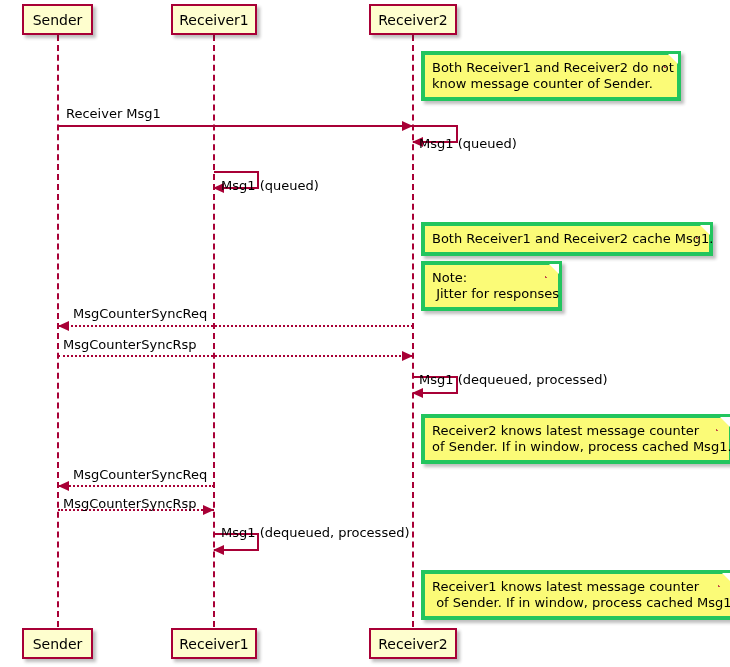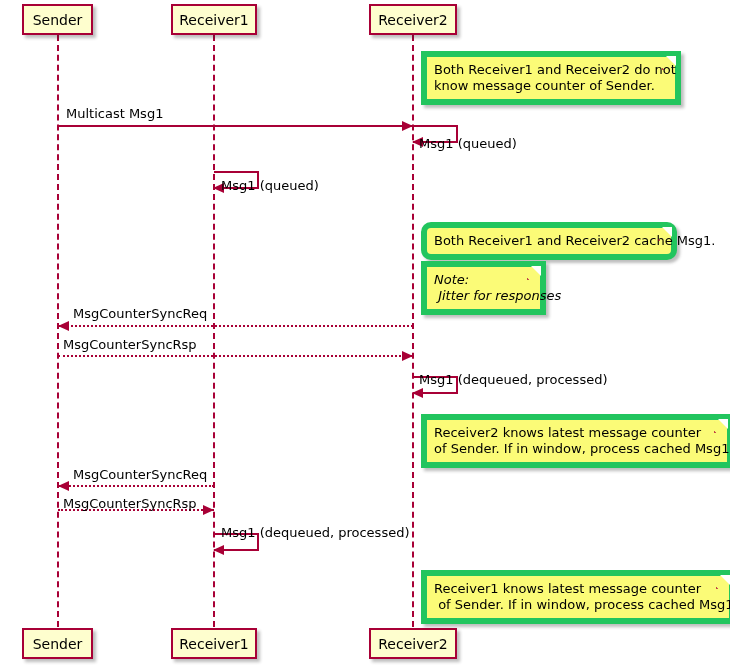--- a/index.html
+++ b/index.html
@@ -87,21 +87,21 @@
     border: 2px solid #A80036;
     border-left: none;
     height: 18px;
   }
 
   
   .note {
     position: absolute;
     box-sizing: border-box;
     background: #FBFB77;
-    border: 6px solid #22c55e;
+    border: 4px solid #22c55e;
     box-shadow: 3px 3px 3px rgba(40,40,40,0.30);
     color: #000000;
     font-size: 13px;
     line-height: 16px;
     padding: 5px 16px 5px 7px;
     white-space: pre;
   }
   .note .fold {
     position: absolute;
     right: -1px;
@@ -137,21 +137,21 @@
 
   <div class="layer" id="lifelines-layer">
       <div class="lifeline" style="left: 41px; top: 35px; height: 592px;"></div>
       <div class="lifeline" style="left: 197px; top: 35px; height: 592px;"></div>
       <div class="lifeline" style="left: 396px; top: 35px; height: 592px;"></div>
     </div>
 
   <div class="layer" id="messages-layer">
       <div class="msg-line" style="left: 42px; top: 125px; width: 355px;"></div>
       <div class="arrow-head right" style="left: 386px; top: 121px;"></div>
-      <div class="msg-label" style="left: 50px; top: 107px;">Multicast Msg1</div>
+      <div class="msg-label" style="left: 50px; top: 107px;">Receiver Msg1</div>
       <div class="self-msg" style="left: 397px; top: 125px; width: 45px;"></div>
       <div class="arrow-head left" style="left: 396px; top: 137px;"></div>
       <div class="msg-label" style="left: 403px; top: 137px;">Msg1 (queued)</div>
       <div class="self-msg" style="left: 198px; top: 171px; width: 45px;"></div>
       <div class="arrow-head left" style="left: 197px; top: 183px;"></div>
       <div class="msg-label" style="left: 205px; top: 179px;">Msg1 (queued)</div>
       <div class="msg-line dotted" style="left: 42px; top: 325px; width: 355px;"></div>
       <div class="arrow-head left" style="left: 42px; top: 321px;"></div>
       <div class="msg-label" style="left: 57px; top: 307px;">MsgCounterSyncReq</div>
       <div class="msg-line dotted" style="left: 42px; top: 355px; width: 355px;"></div>
@@ -191,22 +191,22 @@
         <span>Receiver1</span>
       </div>
       <div class="participant" style="left: 353px; top: 628px; width: 88px; height: 31px;">
         <span>Receiver2</span>
       </div>
     </div>
 
   <div class="layer" id="notes-layer">
       <div class="note" style="left: 405px; top: 51px; width: 260px; min-height: 42px;"><span>Both Receiver1 and Receiver2 do not
 know message counter of Sender.</span><span class="fold"></span><span class="fold-edge"></span></div>
-      <div class="note" style="left: 405px; top: 222px; width: 256px; min-height: 25px; border-radius: 10px;"><span>Both Receiver1 and Receiver2 cache Msg1.</span><span class="fold"></span><span class="fold-edge"></span></div>
-      <div class="note" style="left: 405px; top: 261px; width: 125px; min-height: 42px; font-style: italic;"><span>Note:
+      <div class="note" style="left: 405px; top: 222px; width: 292px; min-height: 25px;"><span>Both Receiver1 and Receiver2 cache Msg1.</span><span class="fold"></span><span class="fold-edge"></span></div>
+      <div class="note" style="left: 405px; top: 261px; width: 141px; min-height: 42px;"><span>Note:
  Jitter for responses</span><span class="fold"></span><span class="fold-edge"></span></div>
       <div class="note" style="left: 405px; top: 414px; width: 312px; min-height: 42px;"><span>Receiver2 knows latest message counter
 of Sender. If in window, process cached Msg1.</span><span class="fold"></span><span class="fold-edge"></span></div>
       <div class="note" style="left: 405px; top: 570px; width: 314px; min-height: 42px;"><span>Receiver1 knows latest message counter
  of Sender. If in window, process cached Msg1.</span><span class="fold"></span><span class="fold-edge"></span></div>
     </div>
 
 </div>
 
 </body></html>

